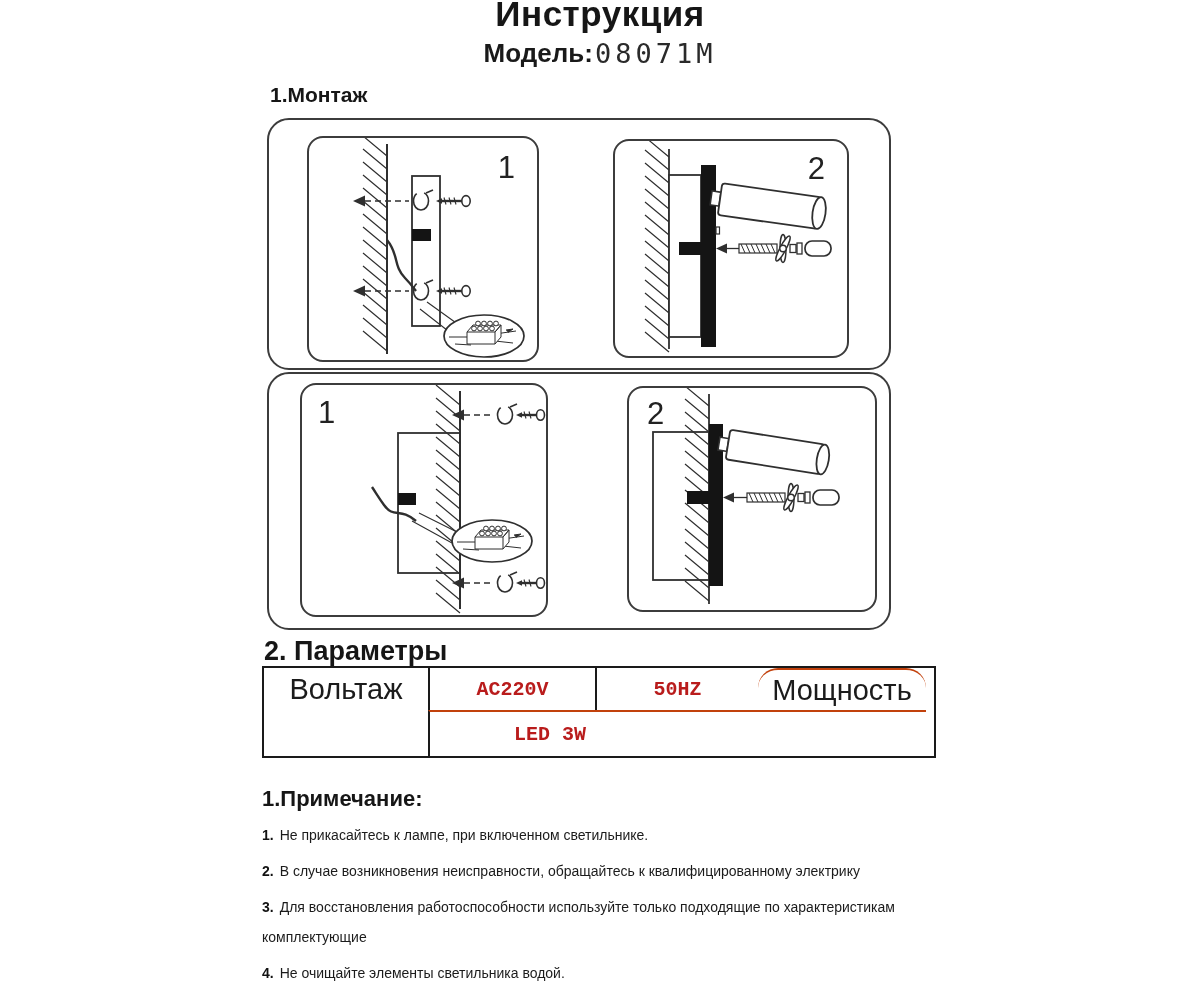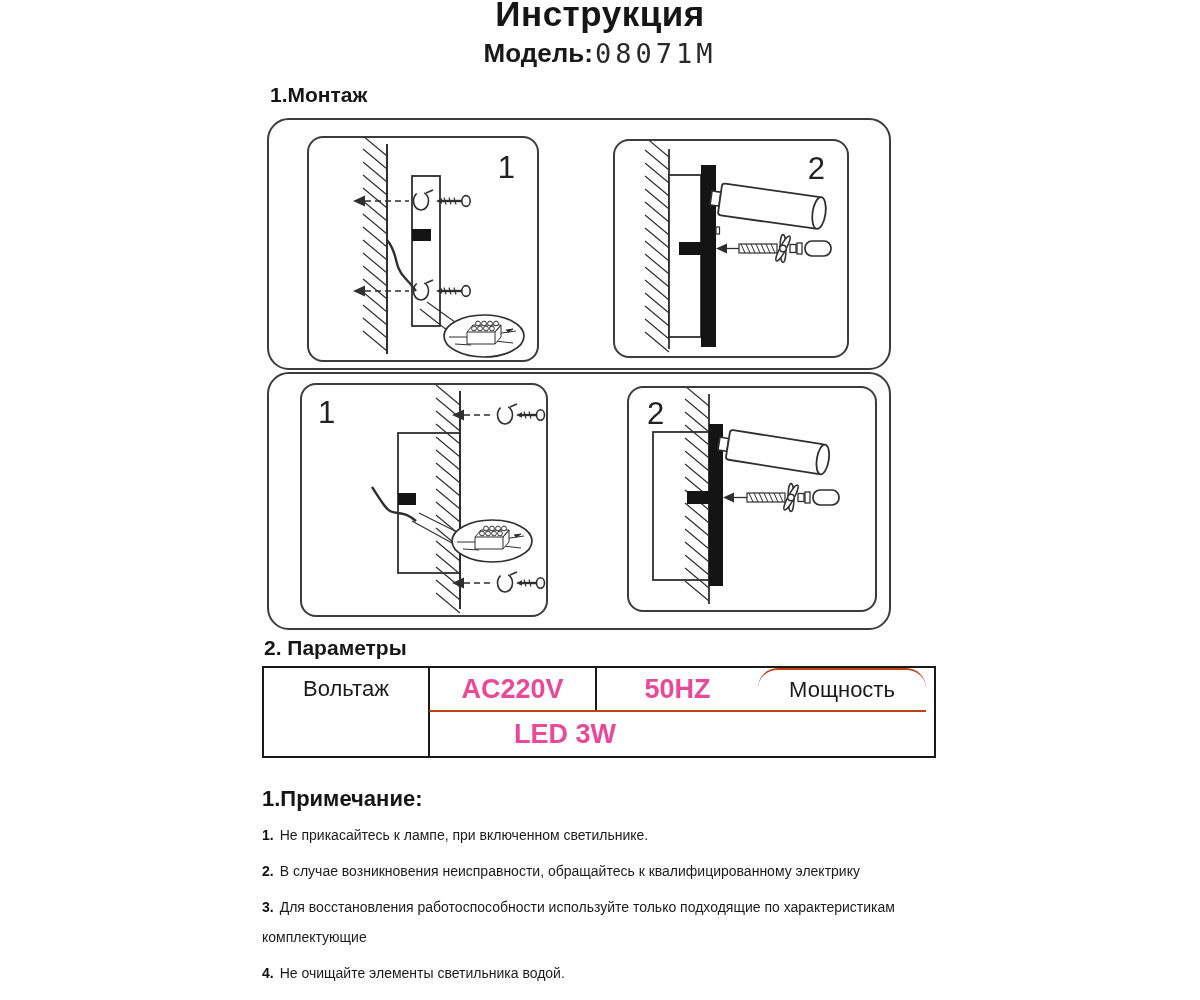--- a/index.html
+++ b/index.html
@@ -11,21 +11,21 @@
   
   #title{left:0;top:-6px;width:1200px;text-align:center;
     font-size:35px;font-weight:700;letter-spacing:.5px;color:#161616;}
   #model-line{left:0;top:38px;width:1200px;text-align:center;white-space:nowrap;}
   #model-line .lbl{font-size:26px;font-weight:700;color:#191919;vertical-align:middle;}
   #model-line .val{font-family:"DejaVu Sans Mono",monospace;font-size:27px;font-weight:400;
     letter-spacing:4px;color:#2a2a2a;vertical-align:middle;margin-left:2px;}
   
   .sec-h{font-weight:700;color:#161616;}
   #montage-h{left:270px;top:83px;font-size:21px;}
-  #params-h{left:264px;top:636px;font-size:21px;}
+  #params-h{left:264px;top:636px;font-size:27px;}
   #notes-h{left:262px;top:786px;font-size:22px;}
   
   .outer-box{border:2px solid #3c3c3c;border-radius:22px;background:#fff;}
   #outer1{left:267px;top:118px;width:620px;height:248px;}
   #outer2{left:267px;top:372px;width:620px;height:254px;}
   .panel{position:absolute;border:2px solid #3c3c3c;border-radius:16px;background:#fff;}
   #panelA{left:38px;top:16px;width:228px;height:222px;}
   #panelB{left:344px;top:19px;width:232px;height:215px;}
   #panelC{left:31px;top:9px;width:244px;height:230px;}
   #panelD{left:358px;top:12px;width:246px;height:222px;}
@@ -35,22 +35,22 @@
   #panelA .pnum{right:22px;top:14px;}
   #panelB .pnum{right:22px;top:12px;}
   #panelC .pnum{left:16px;top:12px;}
   #panelD .pnum{left:18px;top:10px;}
   
   .d{stroke:#2f2f2f;fill:none;}
   
   #ptable{left:262px;top:666px;width:670px;border:2px solid #1a1a1a;
     display:grid;grid-template-columns:164px 167px 163px 168px;grid-template-rows:42px 46px;}
   #ptable .cell{display:flex;align-items:center;justify-content:center;background:#fff;}
-  #ptable .lab{font-size:22px;font-weight:400;color:#1b1b1b;border-radius:20px;}
-  #ptable .val{font-size:27px;font-weight:700;color:#ec4899;}
+  #ptable .lab{font-size:29px;font-weight:400;color:#1b1b1b;border-radius:20px;}
+  #ptable .val{font-size:20px;font-weight:700;color:#b91c1c;font-family:Liberation Mono, monospace;}
   #ptable .bl{border-left:2px solid #1a1a1a;}
   #ptable .bt{border-top:2px solid #c2410c;}
   #ptable .span3{grid-column:2 / span 3;justify-content:flex-start;padding-left:84px;}
   
   #notes{left:262px;top:820px;width:692px;}
   #notes p{margin:0 0 6px 0;font-size:14px;line-height:30px;color:#1b1b1b;}
   #notes .n{font-weight:700;margin-right:6px;color:#111;}
 </style>
 </head>
 <body>

